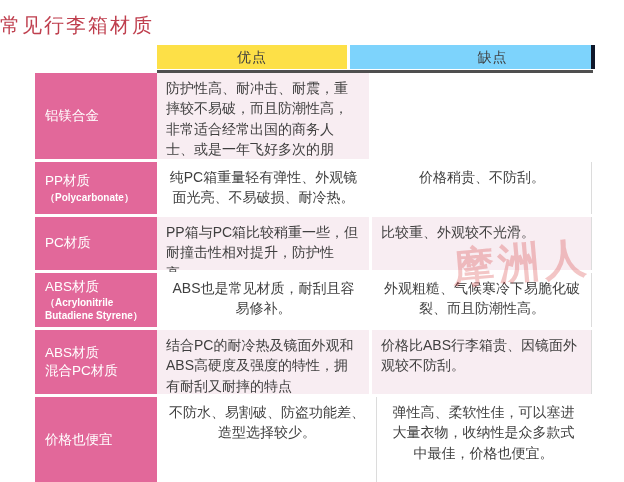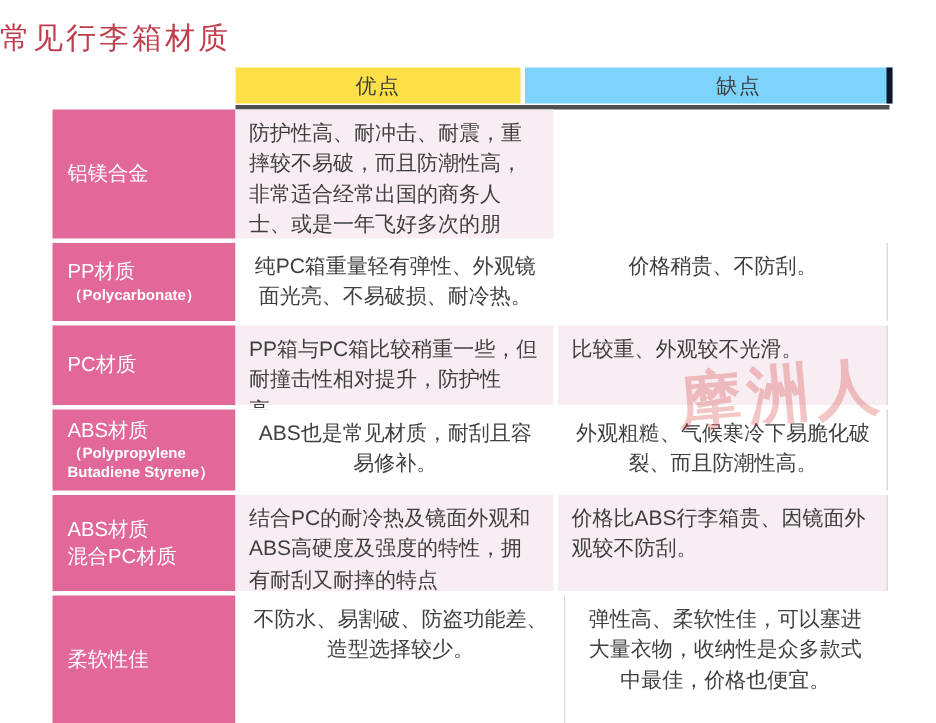--- a/index.html
+++ b/index.html
@@ -85,38 +85,38 @@
       <div class="label-cell">
         <span class="label-zh">PC材质</span>
       </div>
       <div class="cell pros">PP箱与PC箱比较稍重一些，但耐撞击性相对提升，防护性高。</div>
       <div class="cell cons">比较重、外观较不光滑。</div>
     </div>
 
     <div class="row plain" style="height:54px">
       <div class="label-cell">
         <span class="label-zh">ABS材质</span>
-        <span class="label-en">（Polypropylene Butadiene Styrene）</span>
+        <span class="label-en">（Acrylonitrile Butadiene Styrene）</span>
       </div>
       <div class="cell pros">ABS也是常见材质，耐刮且容易修补。</div>
       <div class="cell cons">外观粗糙、气候寒冷下易脆化破裂、而且防潮性高。</div>
     </div>
 
     <div class="row tint" style="height:64px">
       <div class="label-cell">
         <span class="label-zh">ABS材质</span>
         <span class="label-zh">混合PC材质</span>
       </div>
       <div class="cell pros">结合PC的耐冷热及镜面外观和ABS高硬度及强度的特性，拥有耐刮又耐摔的特点</div>
       <div class="cell cons">价格比ABS行李箱贵、因镜面外观较不防刮。</div>
     </div>
 
     <div class="row plain" style="height:86px">
       <div class="label-cell">
-        <span class="label-zh">柔软性佳</span>
+        <span class="label-zh">价格也便宜</span>
       </div>
       <div class="cell cons">不防水、易割破、防盗功能差、造型选择较少。</div>
       <div class="cell pros">弹性高、柔软性佳，可以塞进大量衣物，收纳性是众多款式中最佳，价格也便宜。</div>
     </div>
 
   </div>
 
   <div class="watermark">摩洲人</div>
 
 </div>

